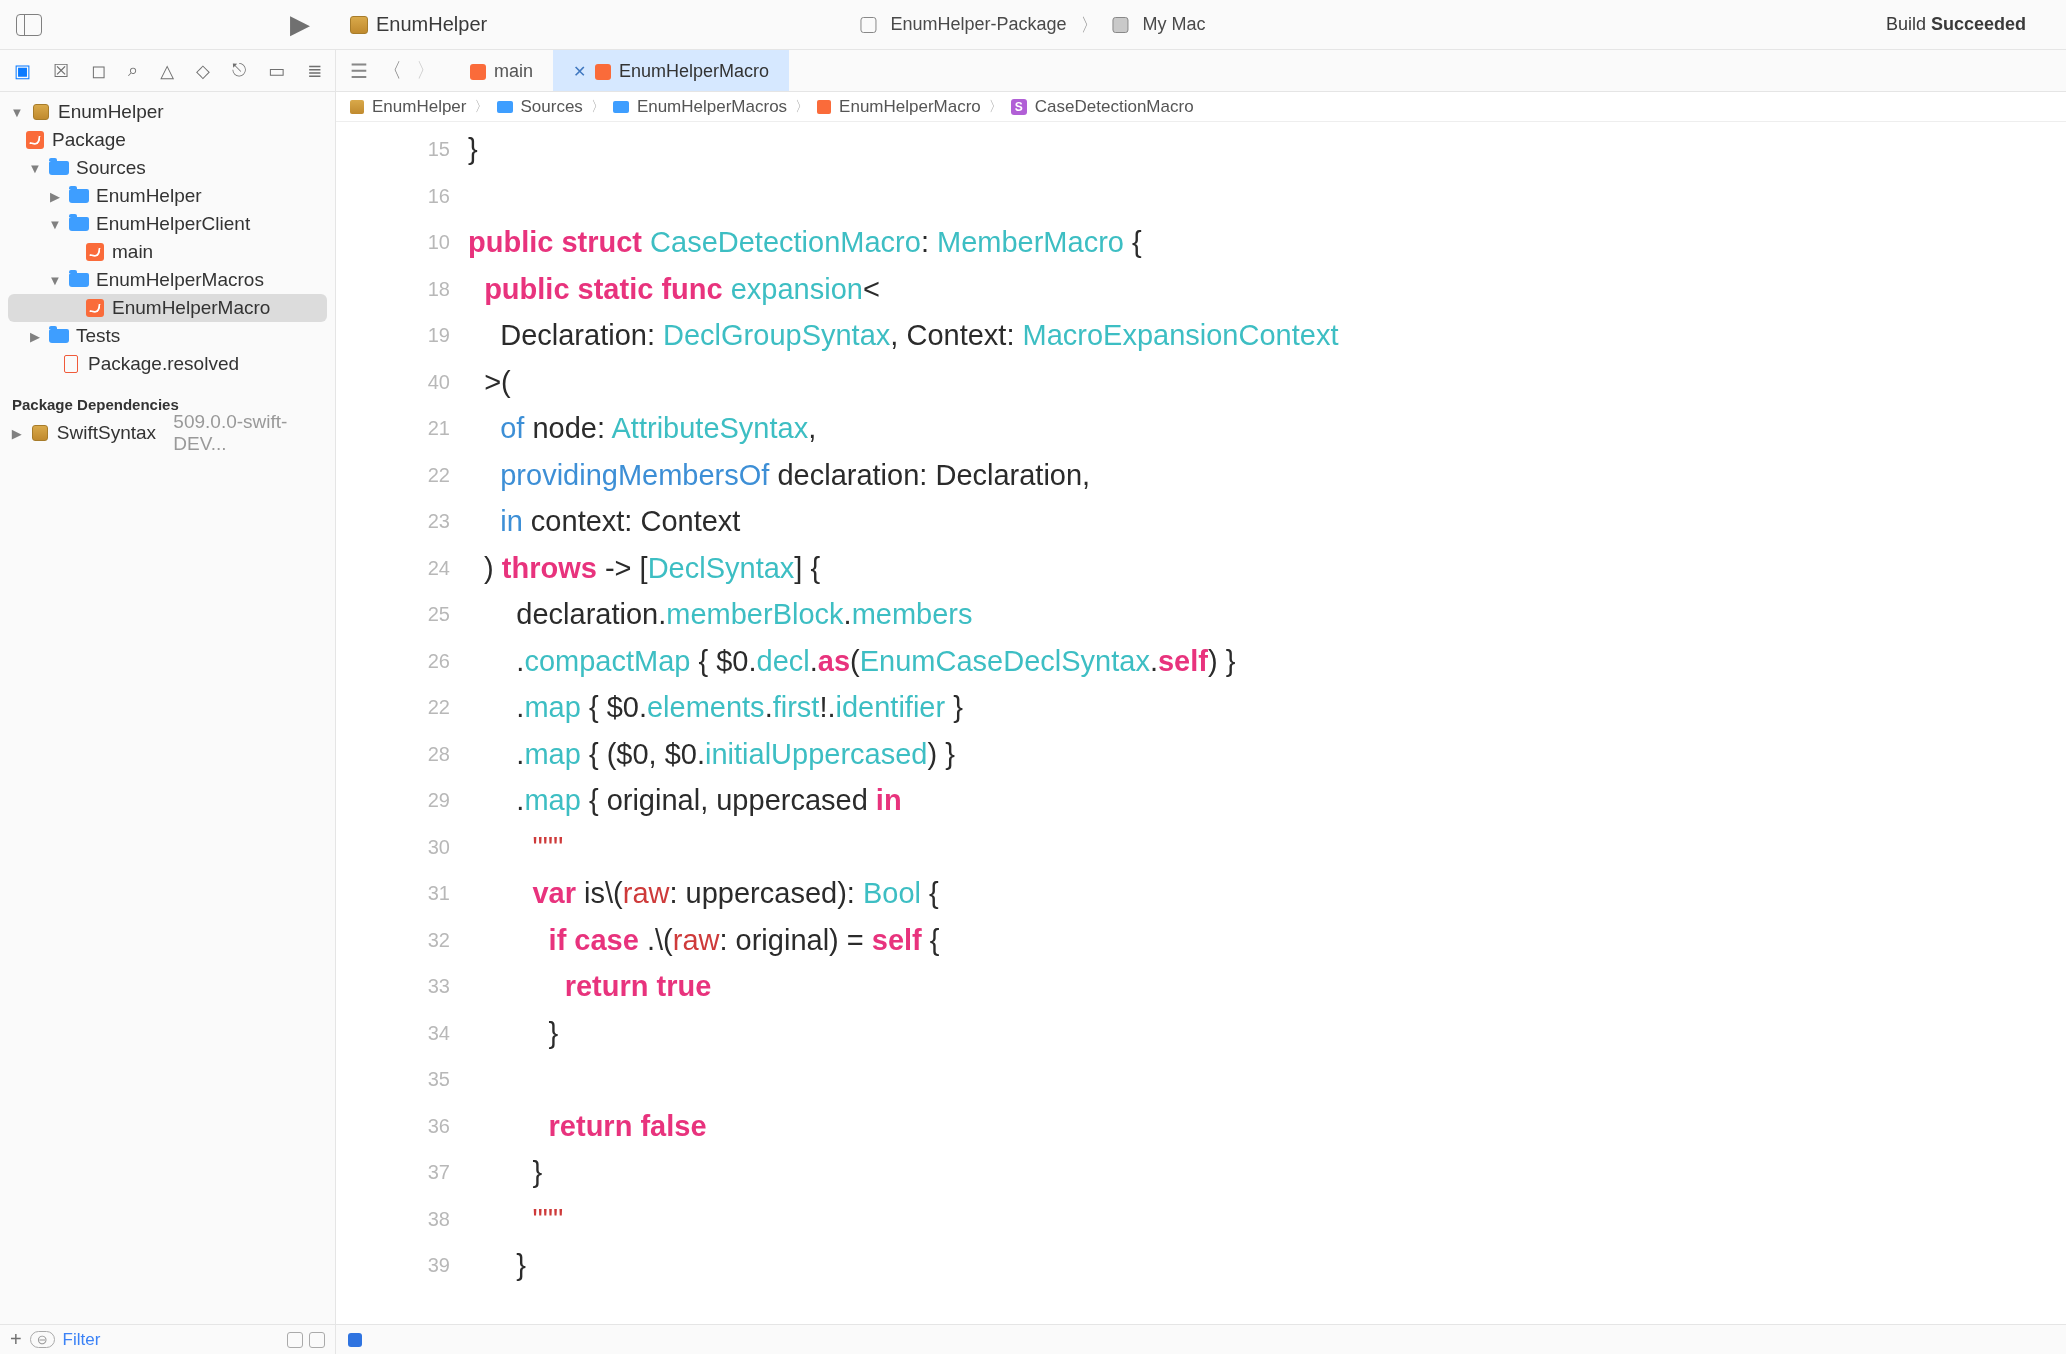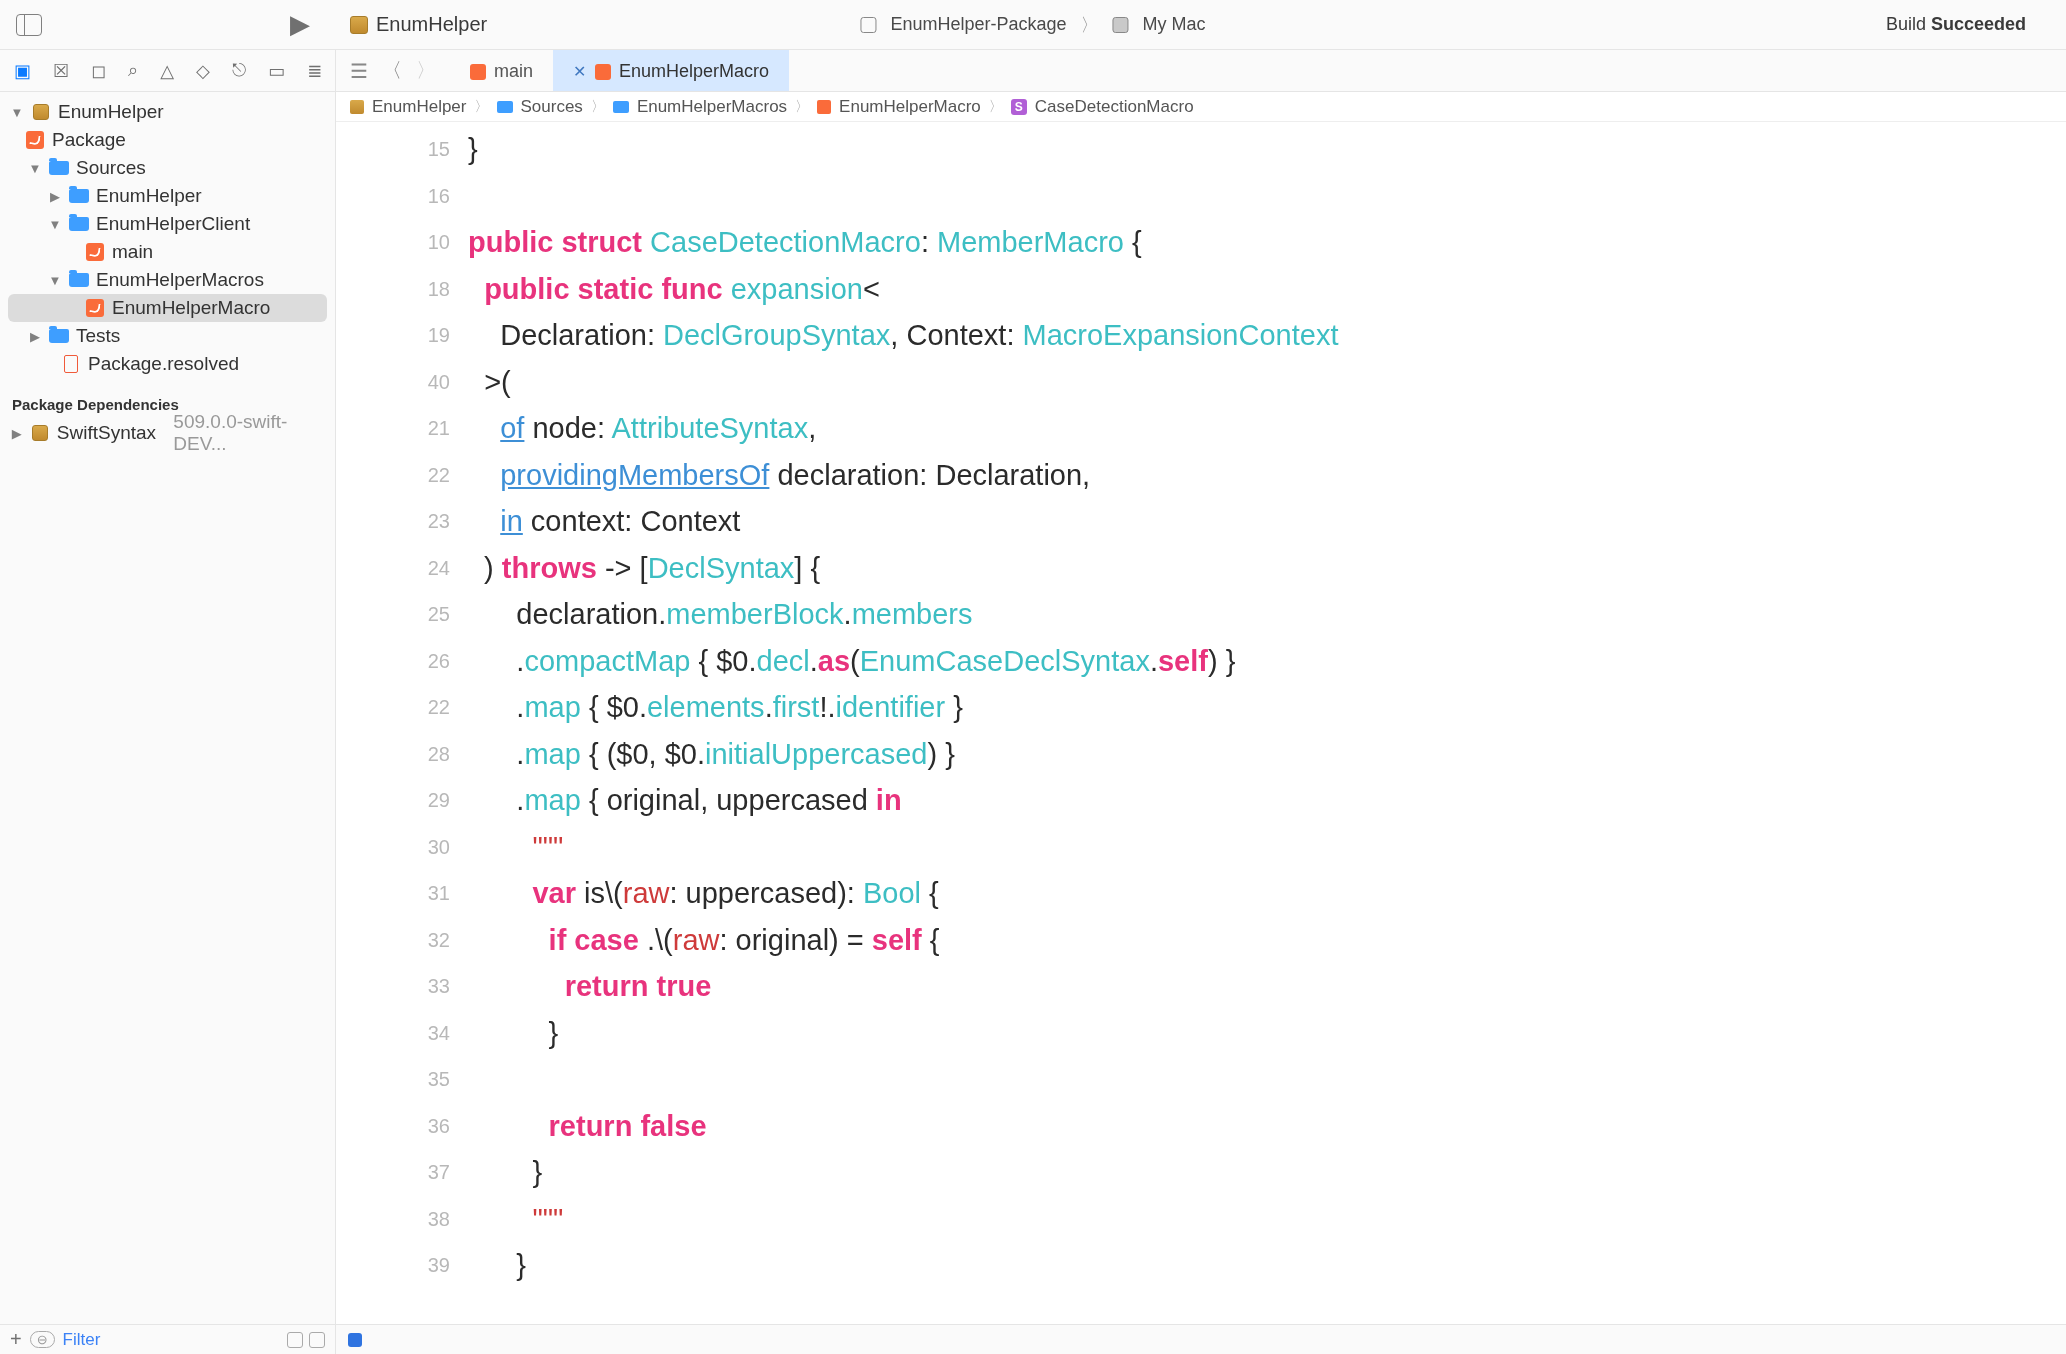--- a/index.html
+++ b/index.html
@@ -116,21 +116,21 @@
 .codeline { height:46.5px; }
 
 
 .kw-pink { color:#e8337d; font-weight:600; }
 .type   { color:#3dbec3; }
 .func   { color:#3dbec3; }
 .member { color:#3dbec3; }
 .str    { color:#ce3a3a; }
 .plain  { color:#2b2b2b; }
 .punc   { color:#2b2b2b; }
-.param  { color:#3d8fd6;text-decoration:underline; }
+.param  { color:#3d8fd6; }
 
 
 .statusbar {
   position:absolute; bottom:0; left:336px; right:0; height:30px;
   background:#fafafa; border-top:1px solid #e5e5e5;
   display:flex; align-items:center; padding:0 12px;
 }
 .statusbar .dot { width:14px; height:14px; background:#2f73e0; border-radius:3px; }
 </style>
 </head>

